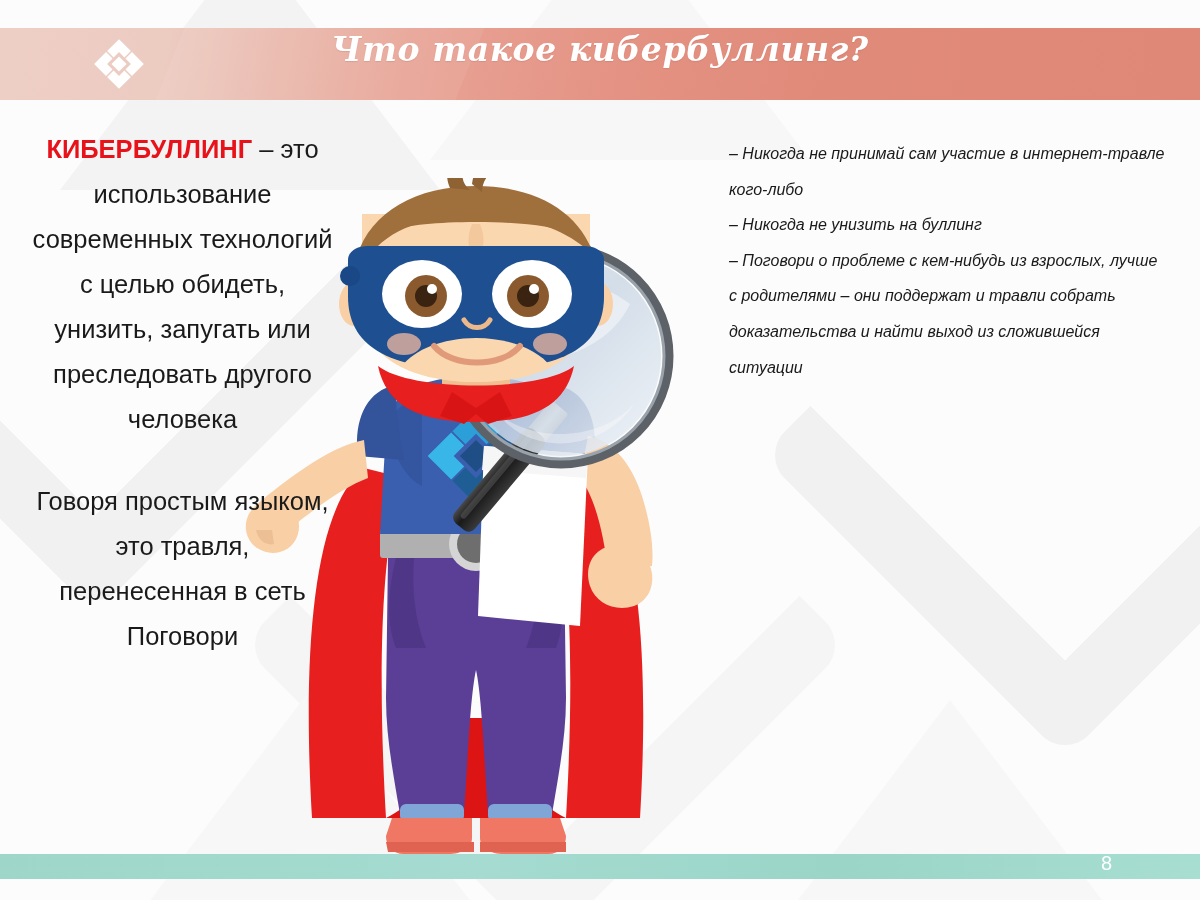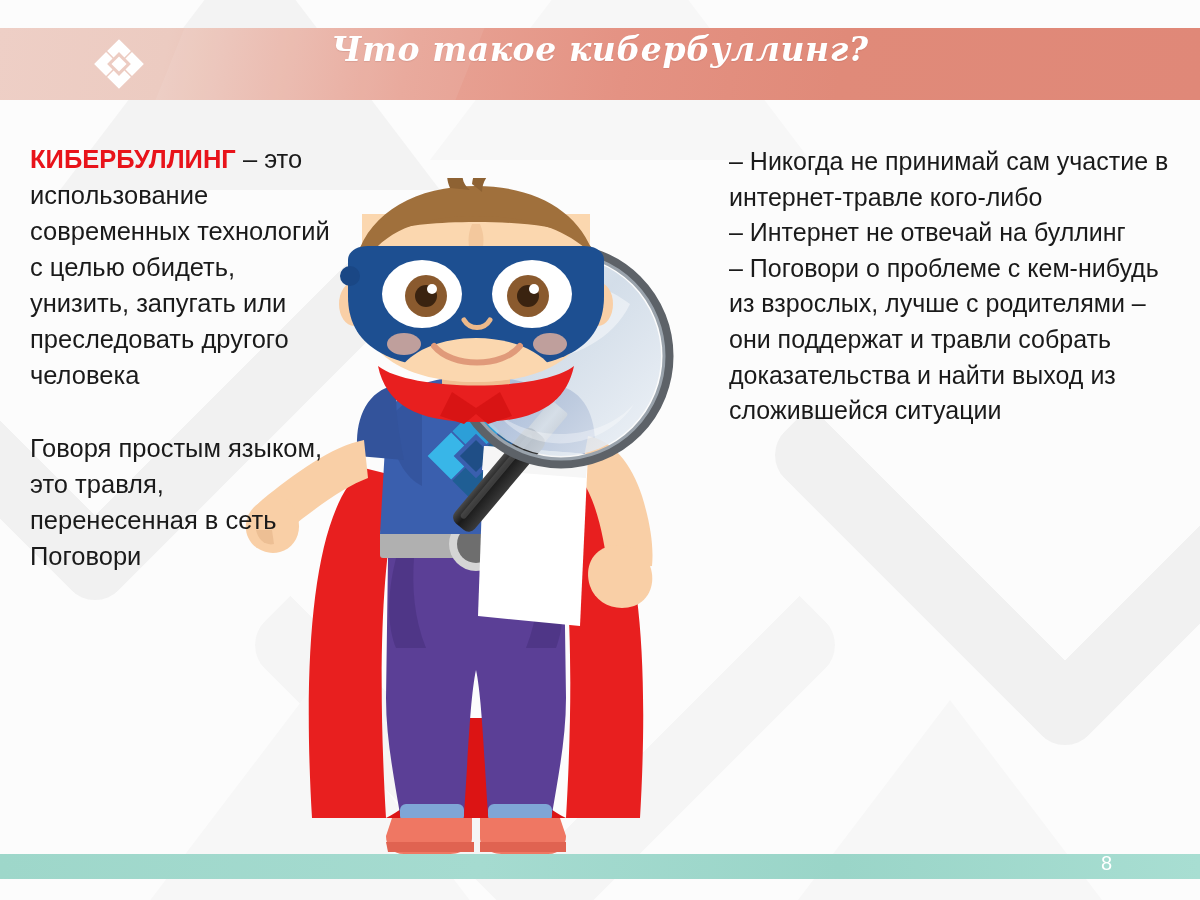--- a/index.html
+++ b/index.html
@@ -87,37 +87,39 @@
     z-index: 8;
   }
 
   
   .col {
     position: absolute;
     z-index: 10;
     color: #1a1a1a;
   }
   .col-left {
-    left: 30px; top: 141px;
+    left: 30px; top: 127px;
     width: 305px;
     font-size: 25.5px;
-    line-height: 36px;
+    line-height: 45px;
     font-weight: 400;
+    text-align: center;
   }
   .col-left .para + .para { margin-top: 37px; }
   .kb-term {
     color: #e8131a;
     font-weight: 700;
   }
   .col-right {
-    left: 729px; top: 144px;
+    left: 729px; top: 136px;
     width: 440px;
-    font-size: 25px;
+    font-size: 16px;
     line-height: 35.6px;
     font-weight: 400;
+    font-style: italic;
   }
   .col-right .bullet { display: block; }
 
   
   .footer-band {
     position: absolute;
     left: 0; top: 854px;
     width: 1200px; height: 25px;
     background: linear-gradient(90deg, #9ed7ca 0%, #a5dbd0 40%, #9ad5c8 70%, #a8ded2 100%);
     z-index: 6;
@@ -313,20 +315,20 @@
 
       <ellipse cx="168" cy="166" rx="17" ry="11" fill="#f6b9a0" opacity="0.75"></ellipse>
       <ellipse cx="314" cy="166" rx="17" ry="11" fill="#f6b9a0" opacity="0.75"></ellipse>
 
       <path d="M198 168 C 216 190, 266 190, 284 168" fill="none" stroke="#e09a7a" stroke-width="6" stroke-linecap="round"></path>
     </g>
   </svg>
 
   <div class="col col-right">
     <span class="bullet">– Никогда не принимай сам участие в интернет-травле кого-либо</span>
-    <span class="bullet">– Интернет не отвечай на буллинг</span>
+    <span class="bullet">– Никогда не унизить на буллинг</span>
     <span class="bullet">– Поговори о проблеме с кем-нибудь из взрослых, лучше с родителями – они поддержат и травли собрать доказательства и найти выход из сложившейся ситуации</span>
   </div>
 
   <div class="footer-band"></div>
   <div class="page-num">8</div>
 
 </div>
 
 </body></html>

